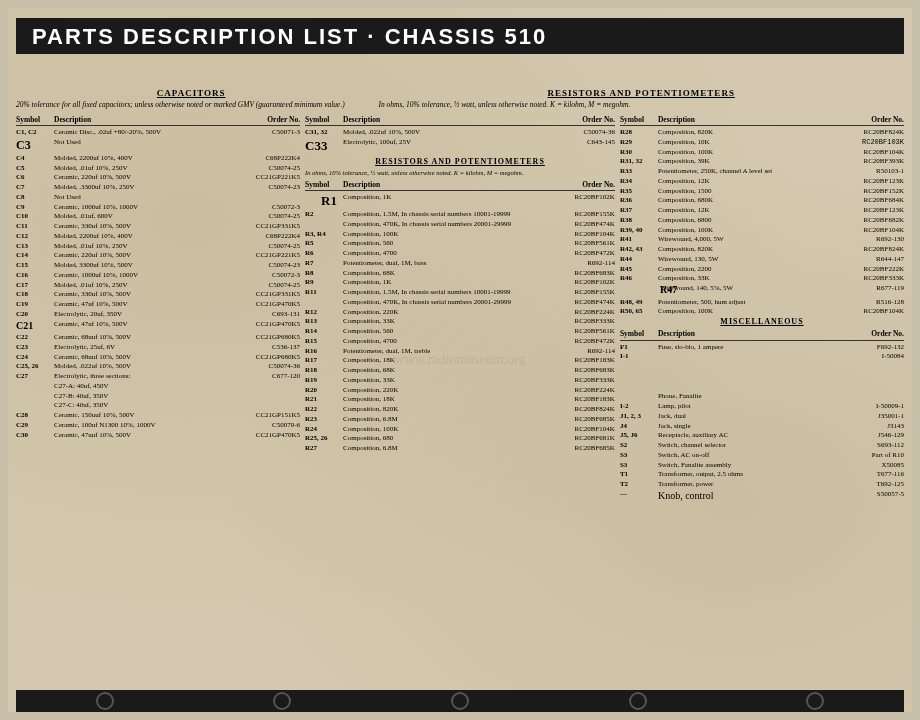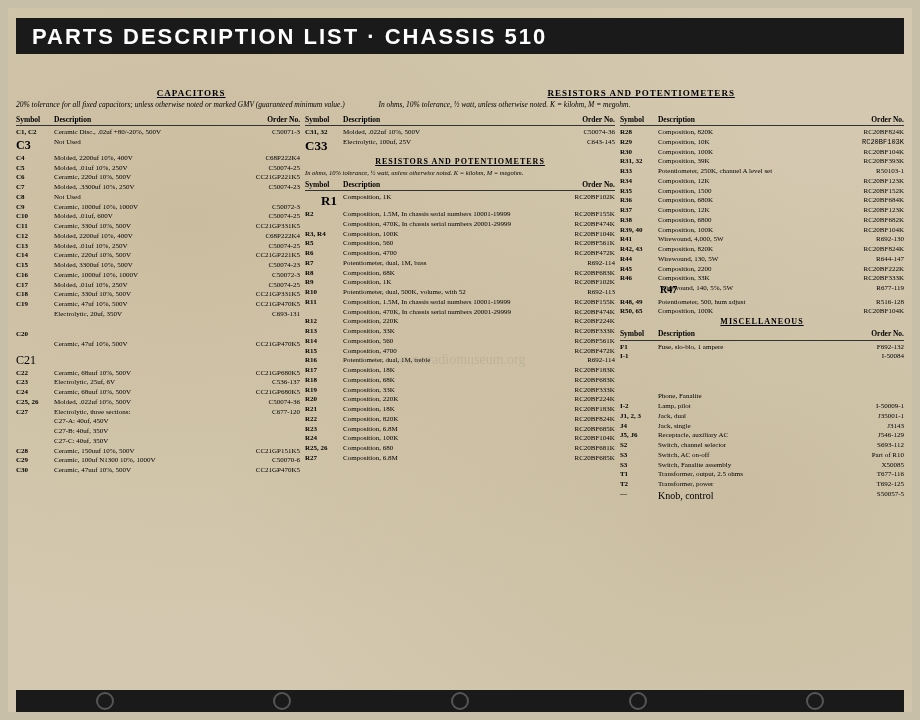--- a/index.html
+++ b/index.html
@@ -268,26 +268,26 @@
       <span class="sym" style="width:38px;flex-shrink:0;font-size:7px;font-weight:bold;">C18</span>
       <span class="desc" style="flex:1;font-size:7px;">Ceramic, 330uf 10%, 500V</span>
       <span class="ord" style="width:75px;flex-shrink:0;text-align:right;font-size:7px;">CC21GP331K5</span>
     </div>
           <div class="data-row">
       <span class="sym" style="width:38px;flex-shrink:0;font-size:7px;font-weight:bold;">C19</span>
       <span class="desc" style="flex:1;font-size:7px;">Ceramic, 47uf 10%, 500V</span>
       <span class="ord" style="width:75px;flex-shrink:0;text-align:right;font-size:7px;">CC21GP470K5</span>
     </div>
           <div class="data-row">
-      <span class="sym" style="width:38px;flex-shrink:0;font-size:7px;font-weight:bold;margin-top:20px;">C20</span>
+      <span class="sym" style="width:38px;flex-shrink:0;font-size:7px;font-weight:bold;">C20</span>
       <span class="desc" style="flex:1;font-size:7px;">Electrolytic, 20uf, 350V</span>
       <span class="ord" style="width:75px;flex-shrink:0;text-align:right;font-size:7px;">C693-131</span>
     </div>
           <div class="data-row">
-      <span class="sym" style="width:38px;flex-shrink:0;font-size:12px;font-weight:normal;margin-top:13px;">C21</span>
+      <span class="sym" style="width:38px;flex-shrink:0;font-size:10px;font-weight:bold;">C21</span>
       <span class="desc" style="flex:1;font-size:7px;">Ceramic, 47uf 10%, 500V</span>
       <span class="ord" style="width:75px;flex-shrink:0;text-align:right;font-size:7px;">CC21GP470K5</span>
     </div>
           <div class="data-row">
       <span class="sym" style="width:38px;flex-shrink:0;font-size:7px;font-weight:bold;">C22</span>
       <span class="desc" style="flex:1;font-size:7px;">Ceramic, 68uuf 10%, 500V</span>
       <span class="ord" style="width:75px;flex-shrink:0;text-align:right;font-size:7px;">CC21GP680K5</span>
     </div>
           <div class="data-row">
       <span class="sym" style="width:38px;flex-shrink:0;font-size:7px;font-weight:bold;">C23</span>
@@ -407,25 +407,20 @@
       <span class="sym" style="width:38px;flex-shrink:0;font-size:7px;font-weight:bold;">R8</span>
       <span class="desc" style="flex:1;font-size:7px;">Composition, 68K</span>
       <span class="ord" style="width:75px;flex-shrink:0;text-align:right;font-size:7px;">RC20BF683K</span>
     </div>
           <div class="data-row">
       <span class="sym" style="width:38px;flex-shrink:0;font-size:7px;font-weight:bold;">R9</span>
       <span class="desc" style="flex:1;font-size:7px;">Composition, 1K</span>
       <span class="ord" style="width:75px;flex-shrink:0;text-align:right;font-size:7px;">RC20BF102K</span>
     </div>
           <div class="data-row">
-      <span class="sym" style="width:38px;flex-shrink:0;font-size:7px;font-weight:bold;">R10</span>
-      <span class="desc" style="flex:1;font-size:7px;">Potentiometer, dual, 500K, volume, with 52</span>
-      <span class="ord" style="width:75px;flex-shrink:0;text-align:right;font-size:7px;">R692-113</span>
-    </div>
-          <div class="data-row">
       <span class="sym" style="width:38px;flex-shrink:0;font-size:7px;font-weight:bold;">R11</span>
       <span class="desc" style="flex:1;font-size:7px;">Composition, 1.5M, In chassis serial numbers 10001-19999</span>
       <span class="ord" style="width:75px;flex-shrink:0;text-align:right;font-size:7px;">RC20BF155K</span>
     </div>
           <div class="data-row">
       <span class="sym" style="width:38px;flex-shrink:0;font-size:7px;font-weight:bold;"></span>
       <span class="desc" style="flex:1;font-size:7px;">Composition, 470K, In chassis serial numbers 20001-29999</span>
       <span class="ord" style="width:75px;flex-shrink:0;text-align:right;font-size:7px;">RC20BF474K</span>
     </div>
           <div class="data-row">

